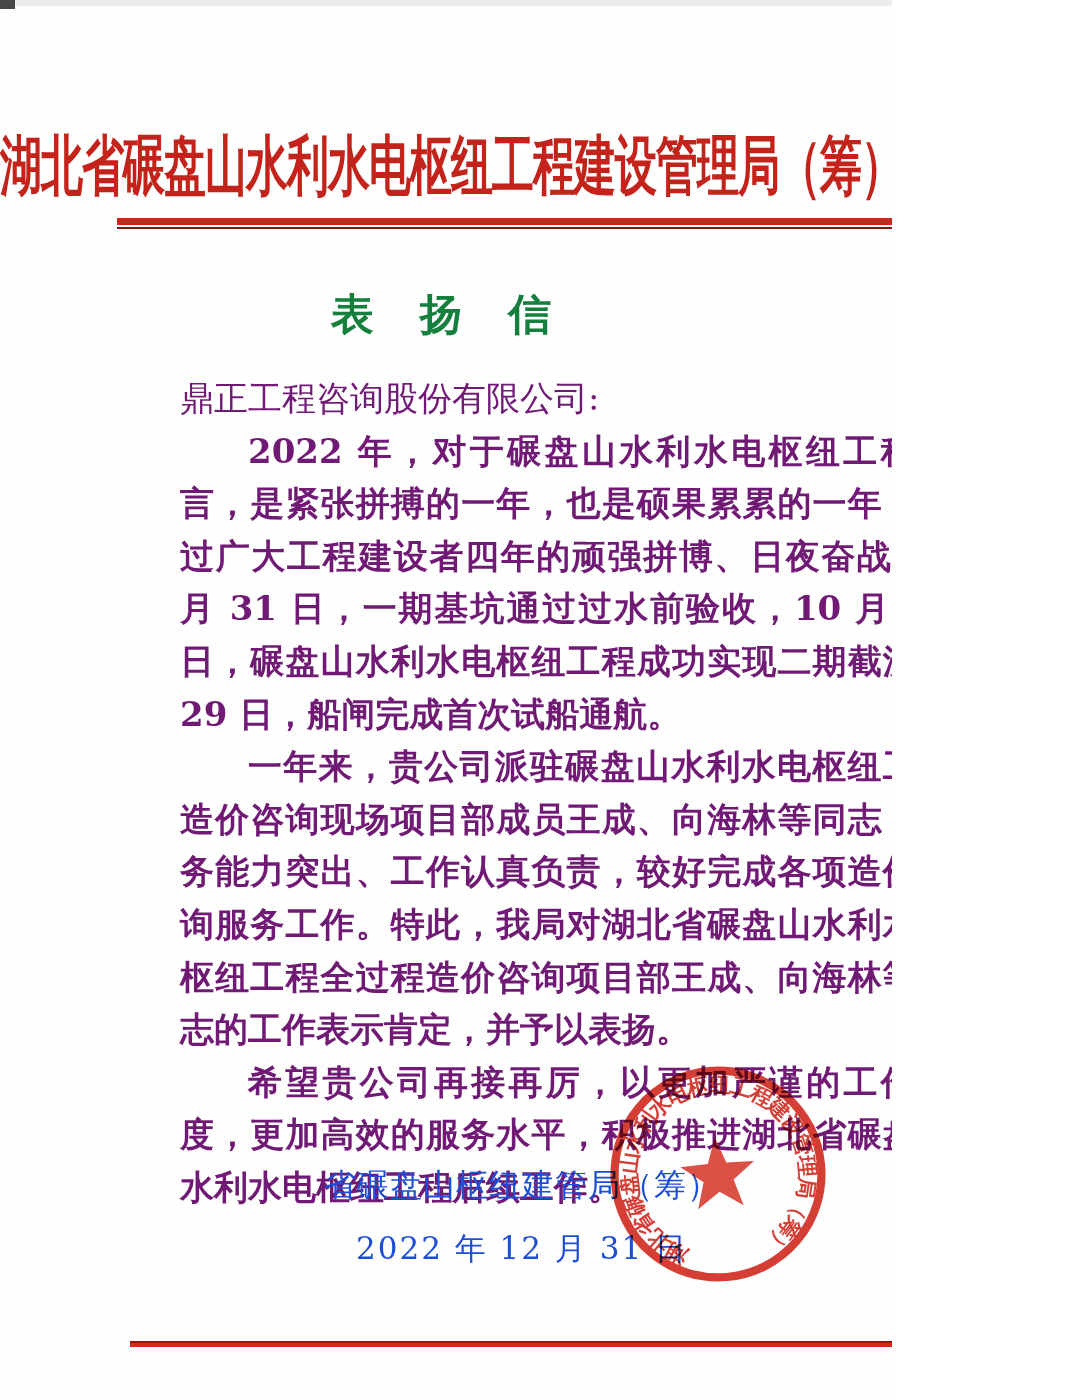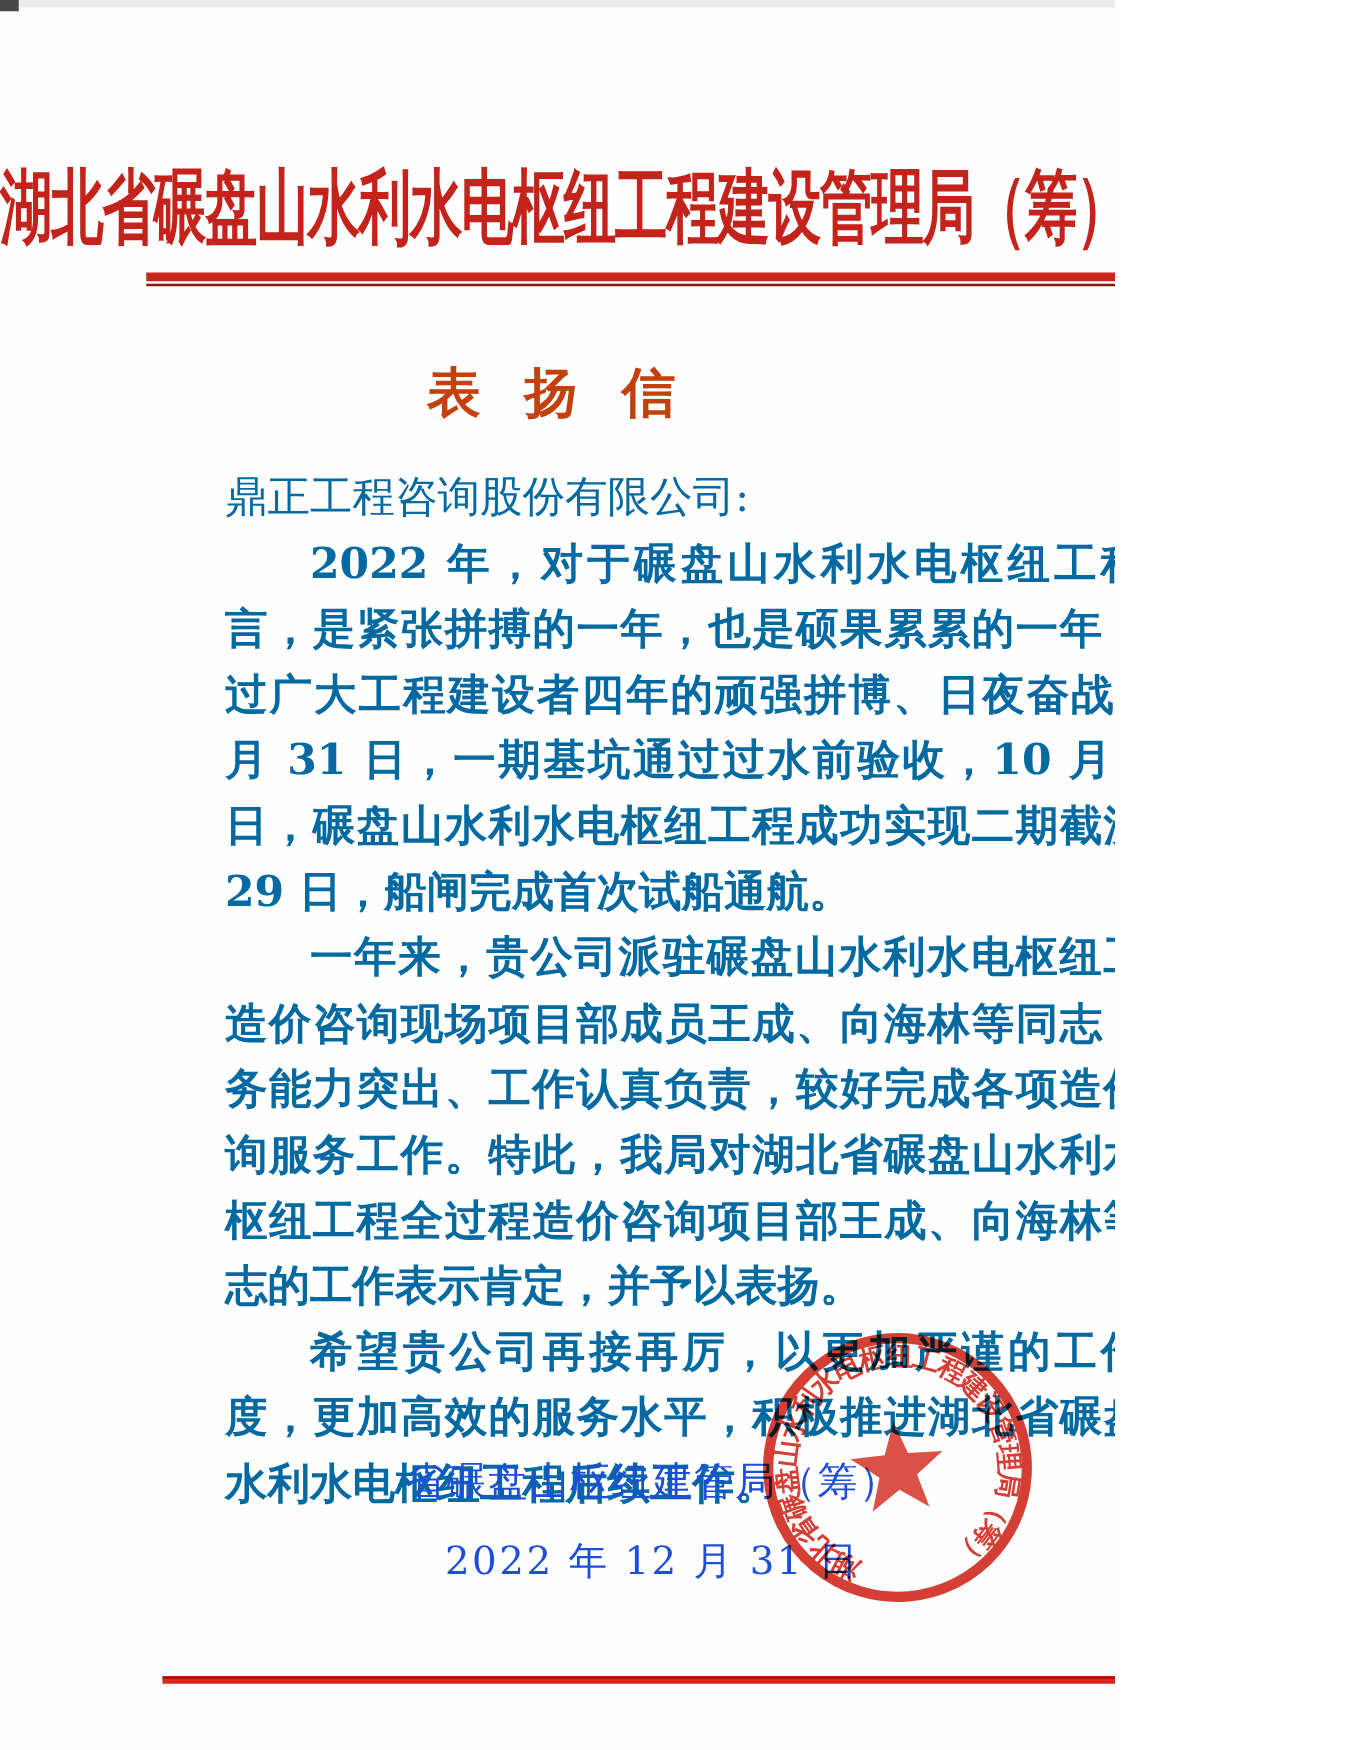--- a/index.html
+++ b/index.html
@@ -42,29 +42,30 @@
   }
   .rule-thick { height:7px; background:#c8271d; }
   .rule-thin  { height:2px; background:#7e1a10; margin-top:2px; }
   .doc-title {
     position:absolute; top:286px; left:0;
     width:100%;
     text-align:center;
     font-size:43px;
     font-weight:700;
     letter-spacing:10px;
-    color:#c2410c;
+    color:#15803d;
     white-space:nowrap;
+    font-family:Liberation Mono, monospace;
   }
   .body-text {
     position:absolute; top:372px; left:180px;
     width:772px;
     font-size:34px;
     line-height:52.6px;
-    color:#0369a1;
+    color:#701a75;
     text-align:justify;
     text-justify:inter-character;
   }
   .body-text .salutation { text-indent:0; }
   .body-text p.para { text-indent:2em;font-weight:bold; }
   .sign-block {
     position:absolute; top:1164px; right:172px;
     text-align:center;
     color:#1d4ed8;
     z-index:2;

